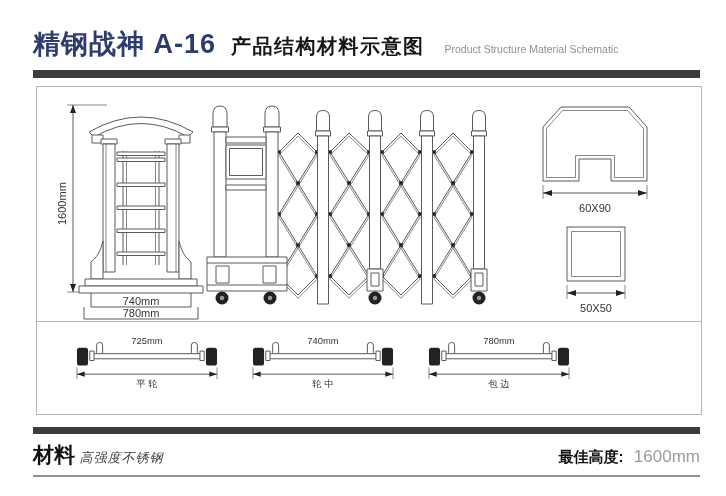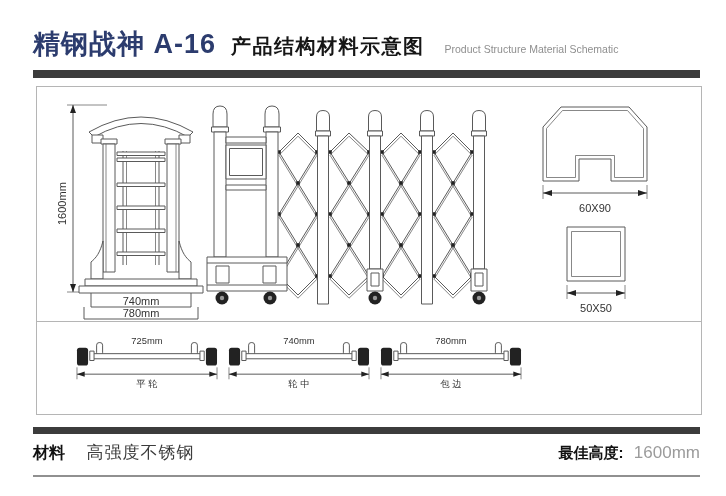--- a/index.html
+++ b/index.html
@@ -17,25 +17,25 @@
   .box{position:absolute;left:36px;top:86px;width:664px;height:327px;border:1px solid #b5b5b5;background:#fff;}
   .box .divider{position:absolute;left:0;right:0;top:234px;border-top:1px solid #b5b5b5;}
   .svgabs{position:absolute;}
   svg{display:block;}
   svg *{vector-effect:non-scaling-stroke;}
   .ln{fill:none;stroke:#5a5a5a;stroke-width:1;}
   .ln2{fill:#ffffff;stroke:#5a5a5a;stroke-width:1;}
   .thin{fill:none;stroke:#6a6a6a;stroke-width:0.8;}
   .dk{fill:#222;stroke:none;}
   .dimtxt{font-family:"Liberation Sans","DejaVu Sans",sans-serif;font-size:11px;fill:#333;}
-  .wheels-row{position:absolute;left:34px;top:246px;display:flex;}
+  .wheels-row{position:absolute;left:34px;top:246px;display:flex;gap:24px;}
   
   .foot{position:absolute;left:33px;top:441px;width:667px;display:flex;justify-content:space-between;align-items:baseline;}
-  .foot .mlabel{font-size:16px;font-weight:bold;color:#111;}
-  .foot .mvalue{font-size:17px;color:#3c3c3c;margin-left:17px;letter-spacing:1px;}
+  .foot .mlabel{font-size:21px;font-weight:bold;color:#111;}
+  .foot .mvalue{font-size:13px;color:#3c3c3c;letter-spacing:1px;font-style:italic;}
   .foot .hlabel{font-size:15px;font-weight:bold;color:#111;}
   .foot .hvalue{font-size:17px;color:#9b9b9b;margin-left:6px;}
   .footline{position:absolute;left:33px;top:475px;width:667px;height:2px;background:#909090;}
 </style>
 </head>
 <body>
 
 <div class="page">
 
   <div class="hdr">

